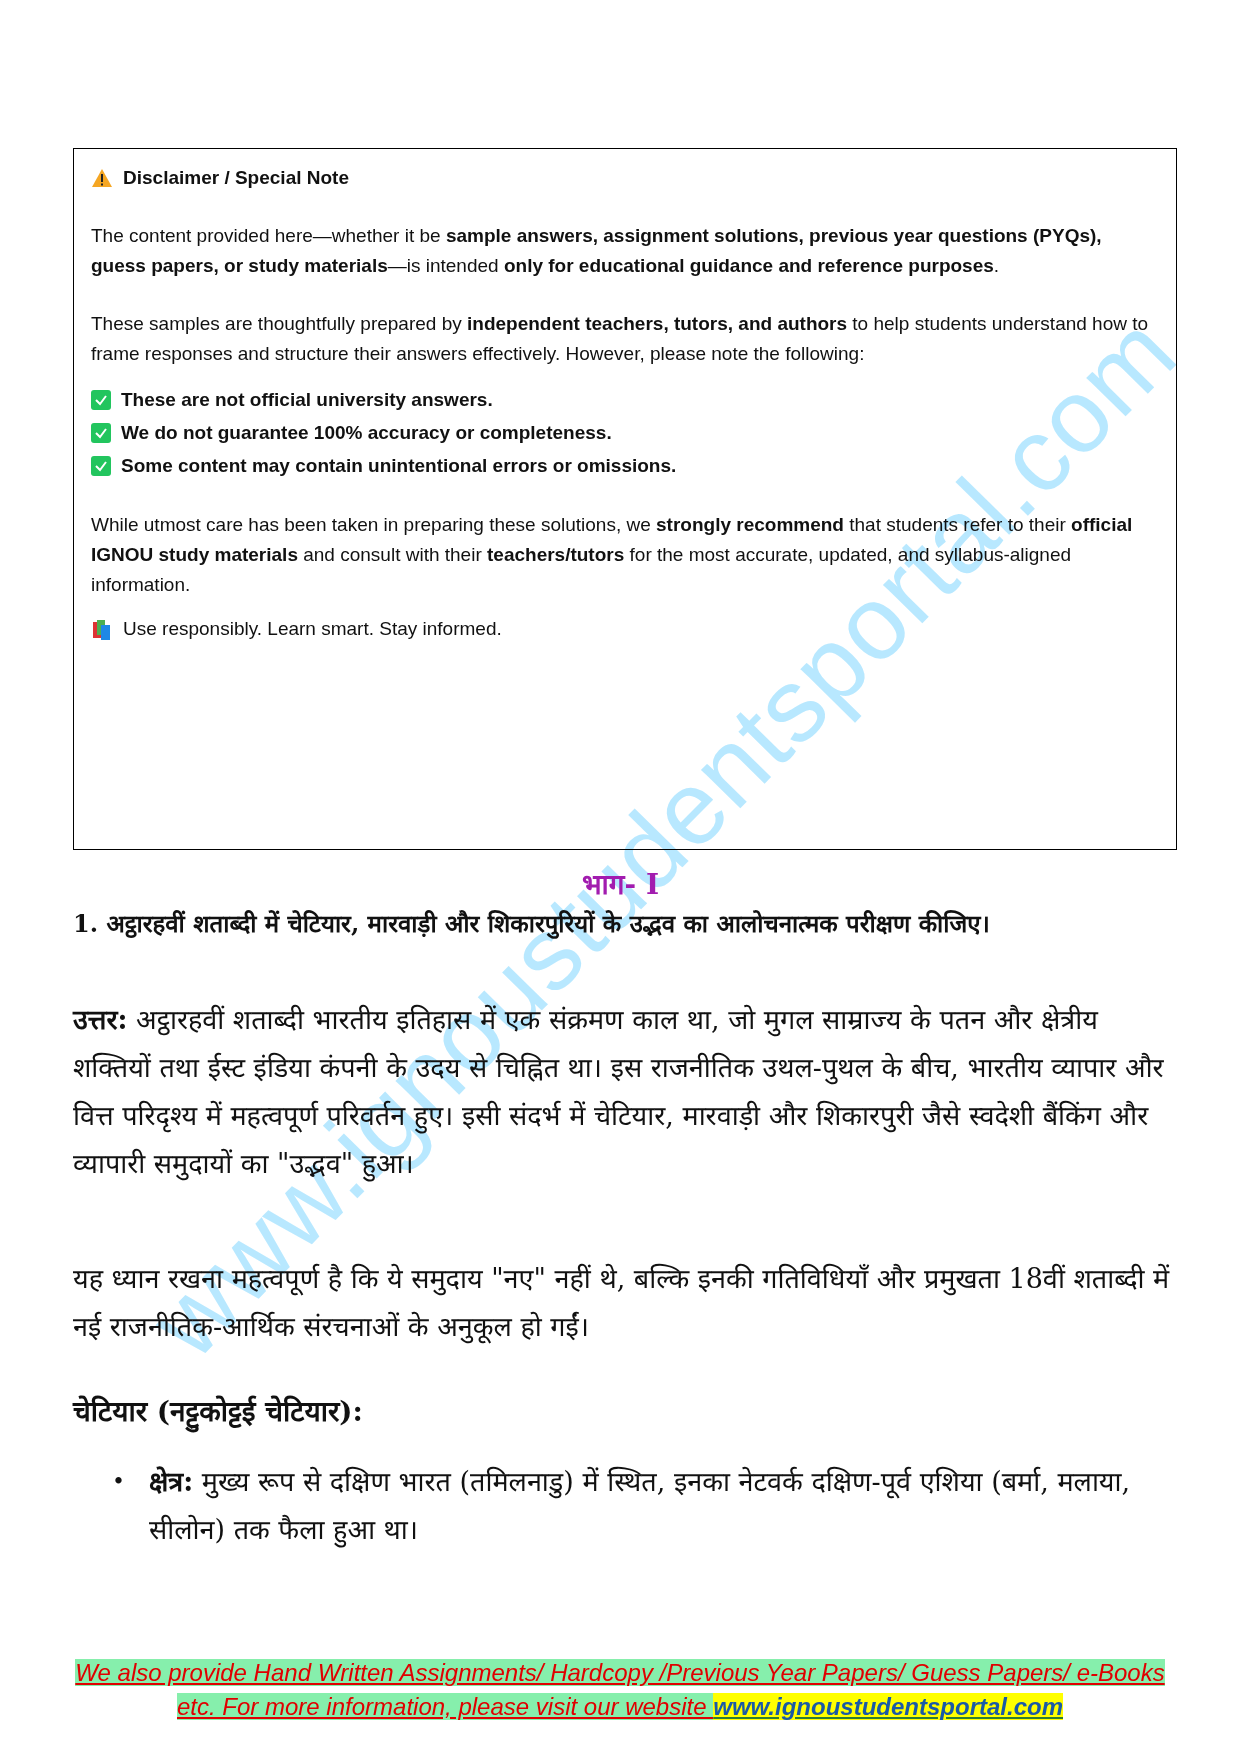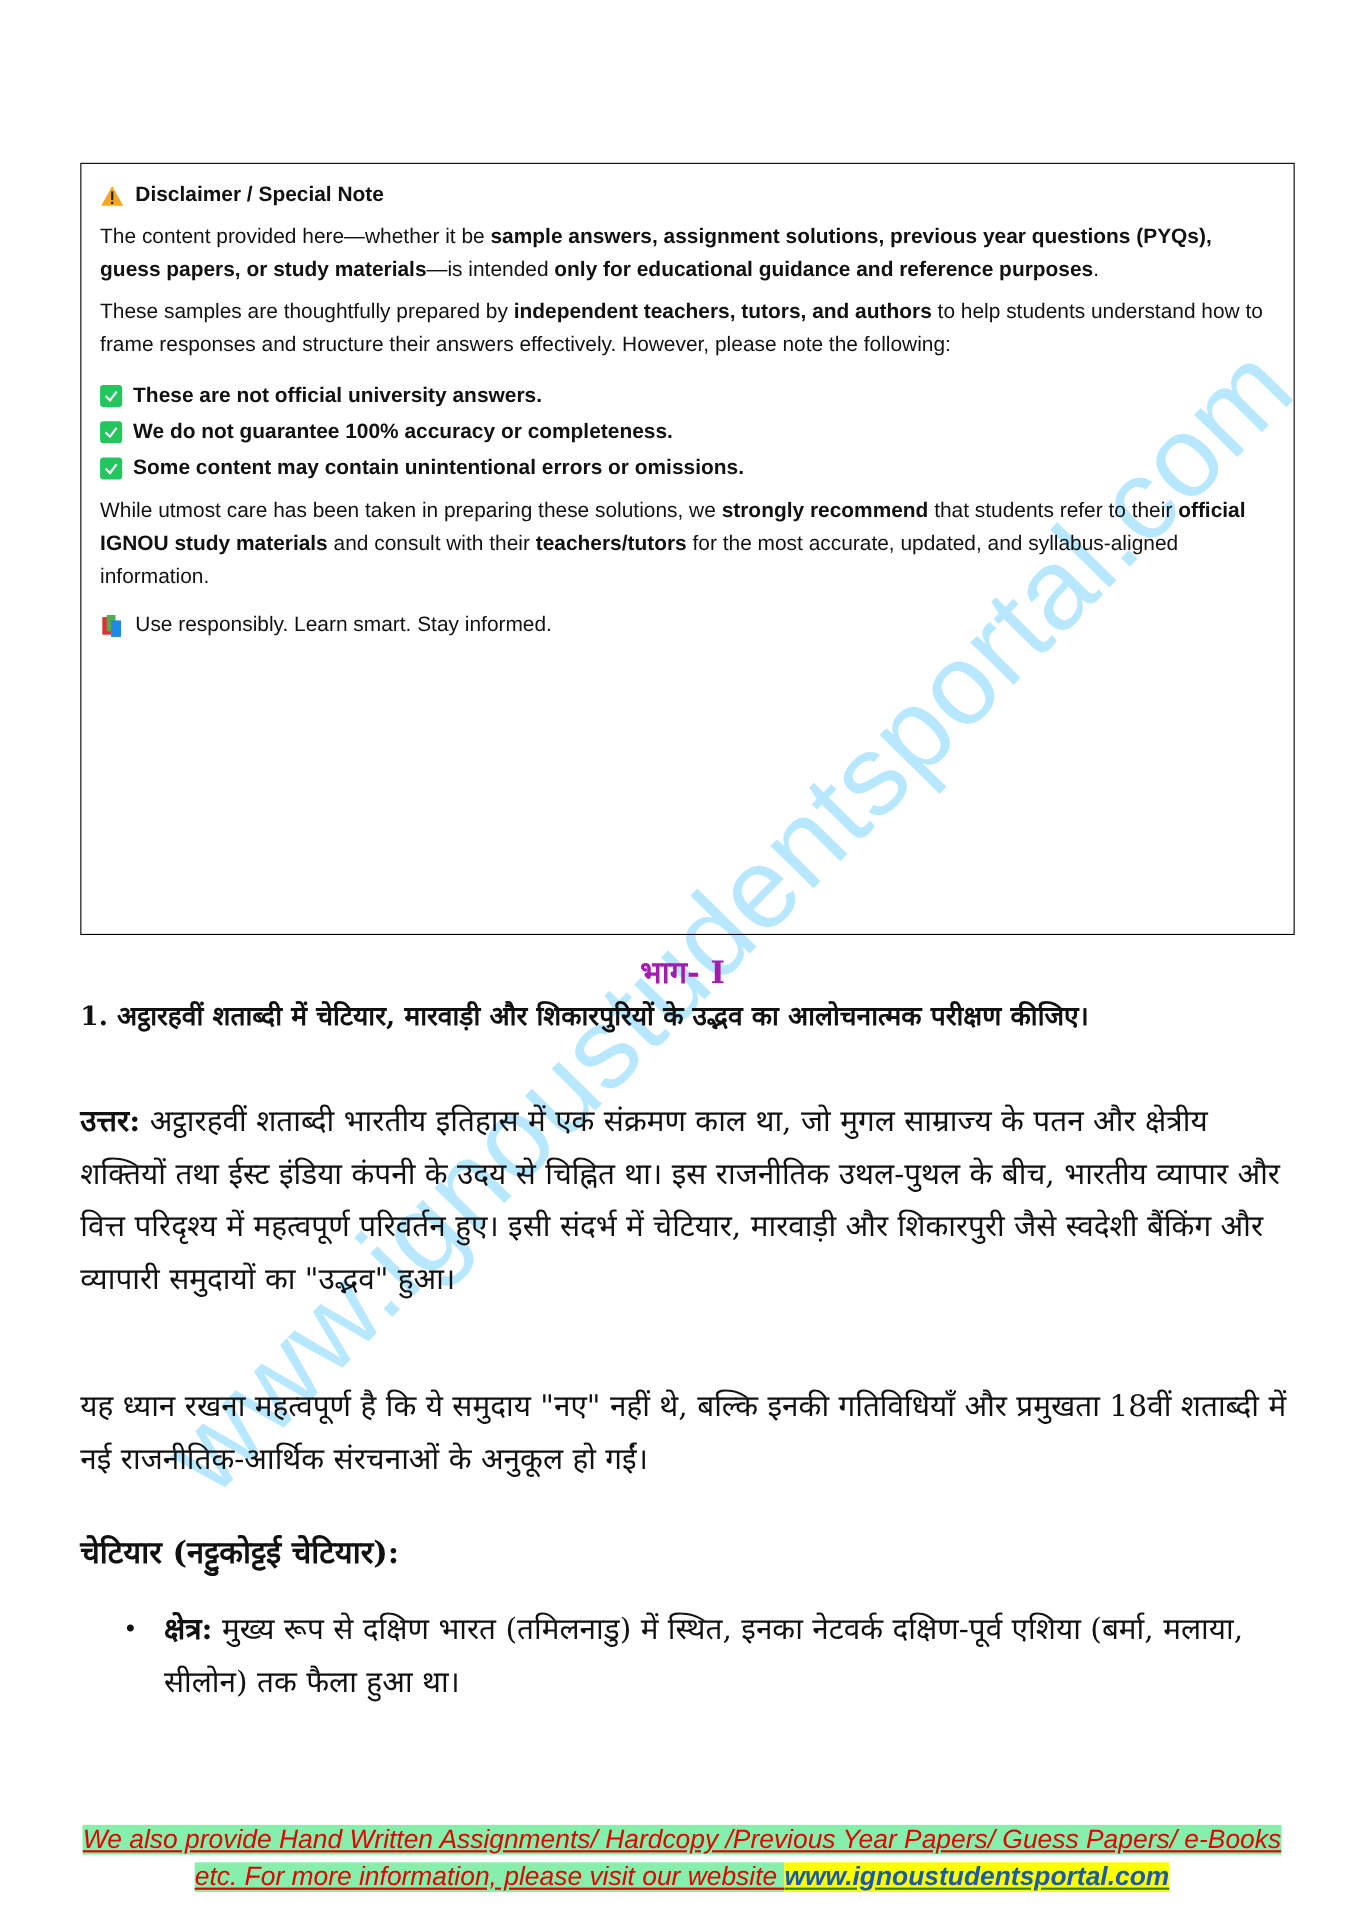--- a/index.html
+++ b/index.html
@@ -1,21 +1,21 @@
 <!DOCTYPE html>
 <html><head>
 <meta charset="utf-8">
 <style>
   html, body { margin:0; padding:0; background:#ffffff; }
   body { width:1241px; height:1755px; position:relative; overflow:hidden; font-family:"Liberation Sans", sans-serif; color:#000; }
   .disclaimer { position:absolute; left:73px; top:148px; width:1104px; height:702px; border:1.5px solid #000; box-sizing:border-box; padding:12px 16px 0 17px; font-family:"Liberation Sans", sans-serif; font-size:19px; line-height:30px; color:#111; }
   .disc-title { display:flex; align-items:center; font-weight:bold; margin-top:2px; }
   .warn-icon { display:inline-block; width:22px; height:20px; margin-right:10px; position:relative; }
   .warn-icon svg { display:block; }
-  .disc-p { margin:8px 0 0 0; }
+  .disc-p { margin:28px 0 0 0; }
   .disc-list { margin:14px 0 0 0; padding:0; list-style:none; }
   .disc-list li { display:flex; align-items:center; font-weight:bold; height:33px; }
   .check-icon { width:20px; height:20px; border-radius:3px; background:#22c55e; margin-right:10px; display:inline-flex; align-items:center; justify-content:center; }
   .books-icon { display:inline-block; width:22px; height:20px; margin-right:10px; position:relative; }
   .motto { display:flex; align-items:center; font-weight:normal; margin-top:14px; }
   b { font-weight:bold; }
 
   .hindi { position:absolute; left:73px; width:1100px; font-family:"DejaVu Serif", serif; color:#111; }
   .part-title { position:absolute; left:0; width:1241px; top:864px; text-align:center; font-family:"DejaVu Serif", serif; font-weight:bold; font-size:28px; color:#a21caf; }
   .question { top:898px; font-weight:bold; font-size:24px; line-height:52px; }

